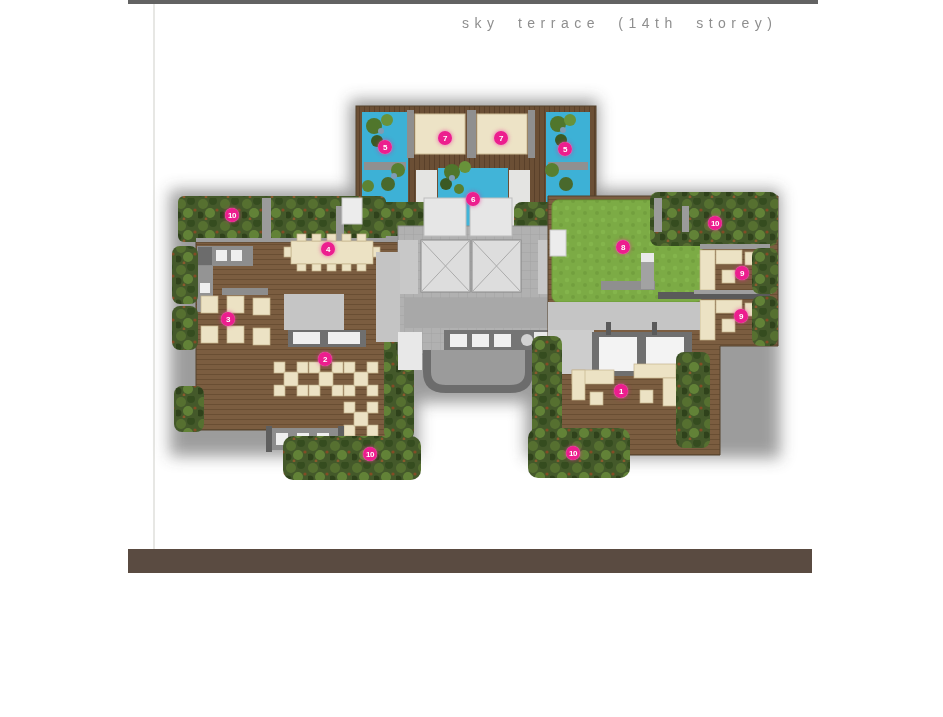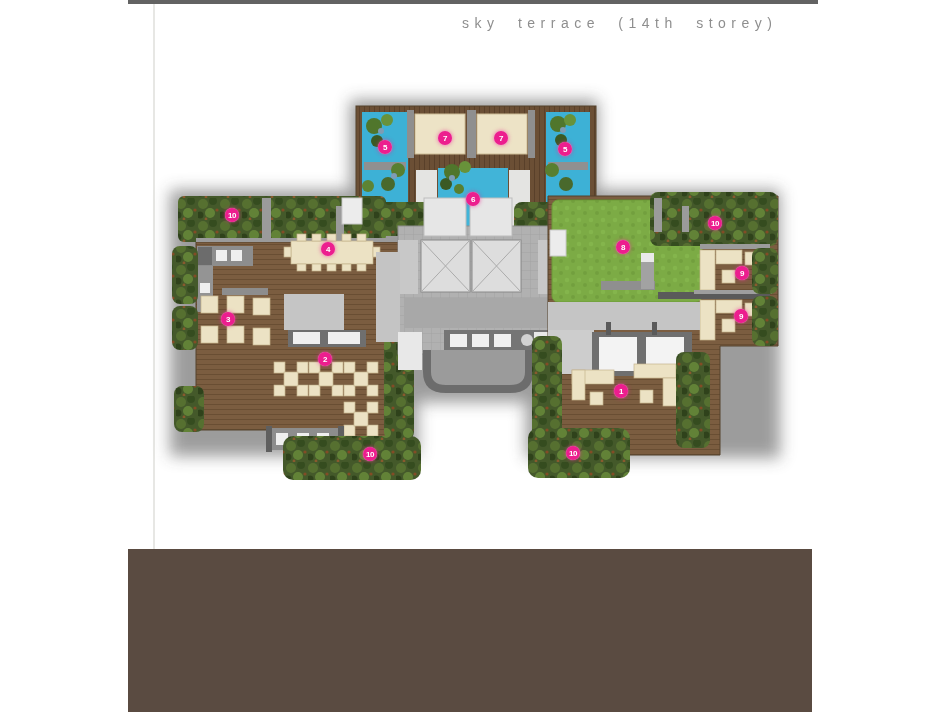--- a/index.html
+++ b/index.html
@@ -1,16 +1,16 @@
 <!DOCTYPE html>
 <html><head>
 <meta charset="utf-8">
 <style>
   html,body{margin:0;padding:0;background:#ffffff;}
-  .stage{position:relative;width:943px;height:717px;background:#ffffff;overflow:hidden;
+  .stage{position:relative;width:943px;height:573px;background:#ffffff;overflow:hidden;
          font-family:"Liberation Sans",sans-serif;}
   .top-rule{position:absolute;left:128px;top:0;width:690px;height:4px;background:#636363;}
   .v-rule{position:absolute;left:153px;top:4px;width:2px;height:545px;background:#e7e7e4;}
   .title{position:absolute;left:462px;top:15px;font-size:14px;letter-spacing:5.5px;
          word-spacing:9px;color:#8e8e8e;white-space:nowrap;}
   .plan-svg{position:absolute;left:0;top:0;}
   .markers{position:absolute;left:0;top:0;width:943px;height:540px;pointer-events:none;}
   .marker{position:absolute;width:14px;height:14px;border-radius:50%;
           color:#fff;font-size:8px;font-weight:bold;display:flex;align-items:center;
           justify-content:center;letter-spacing:-0.5px;

